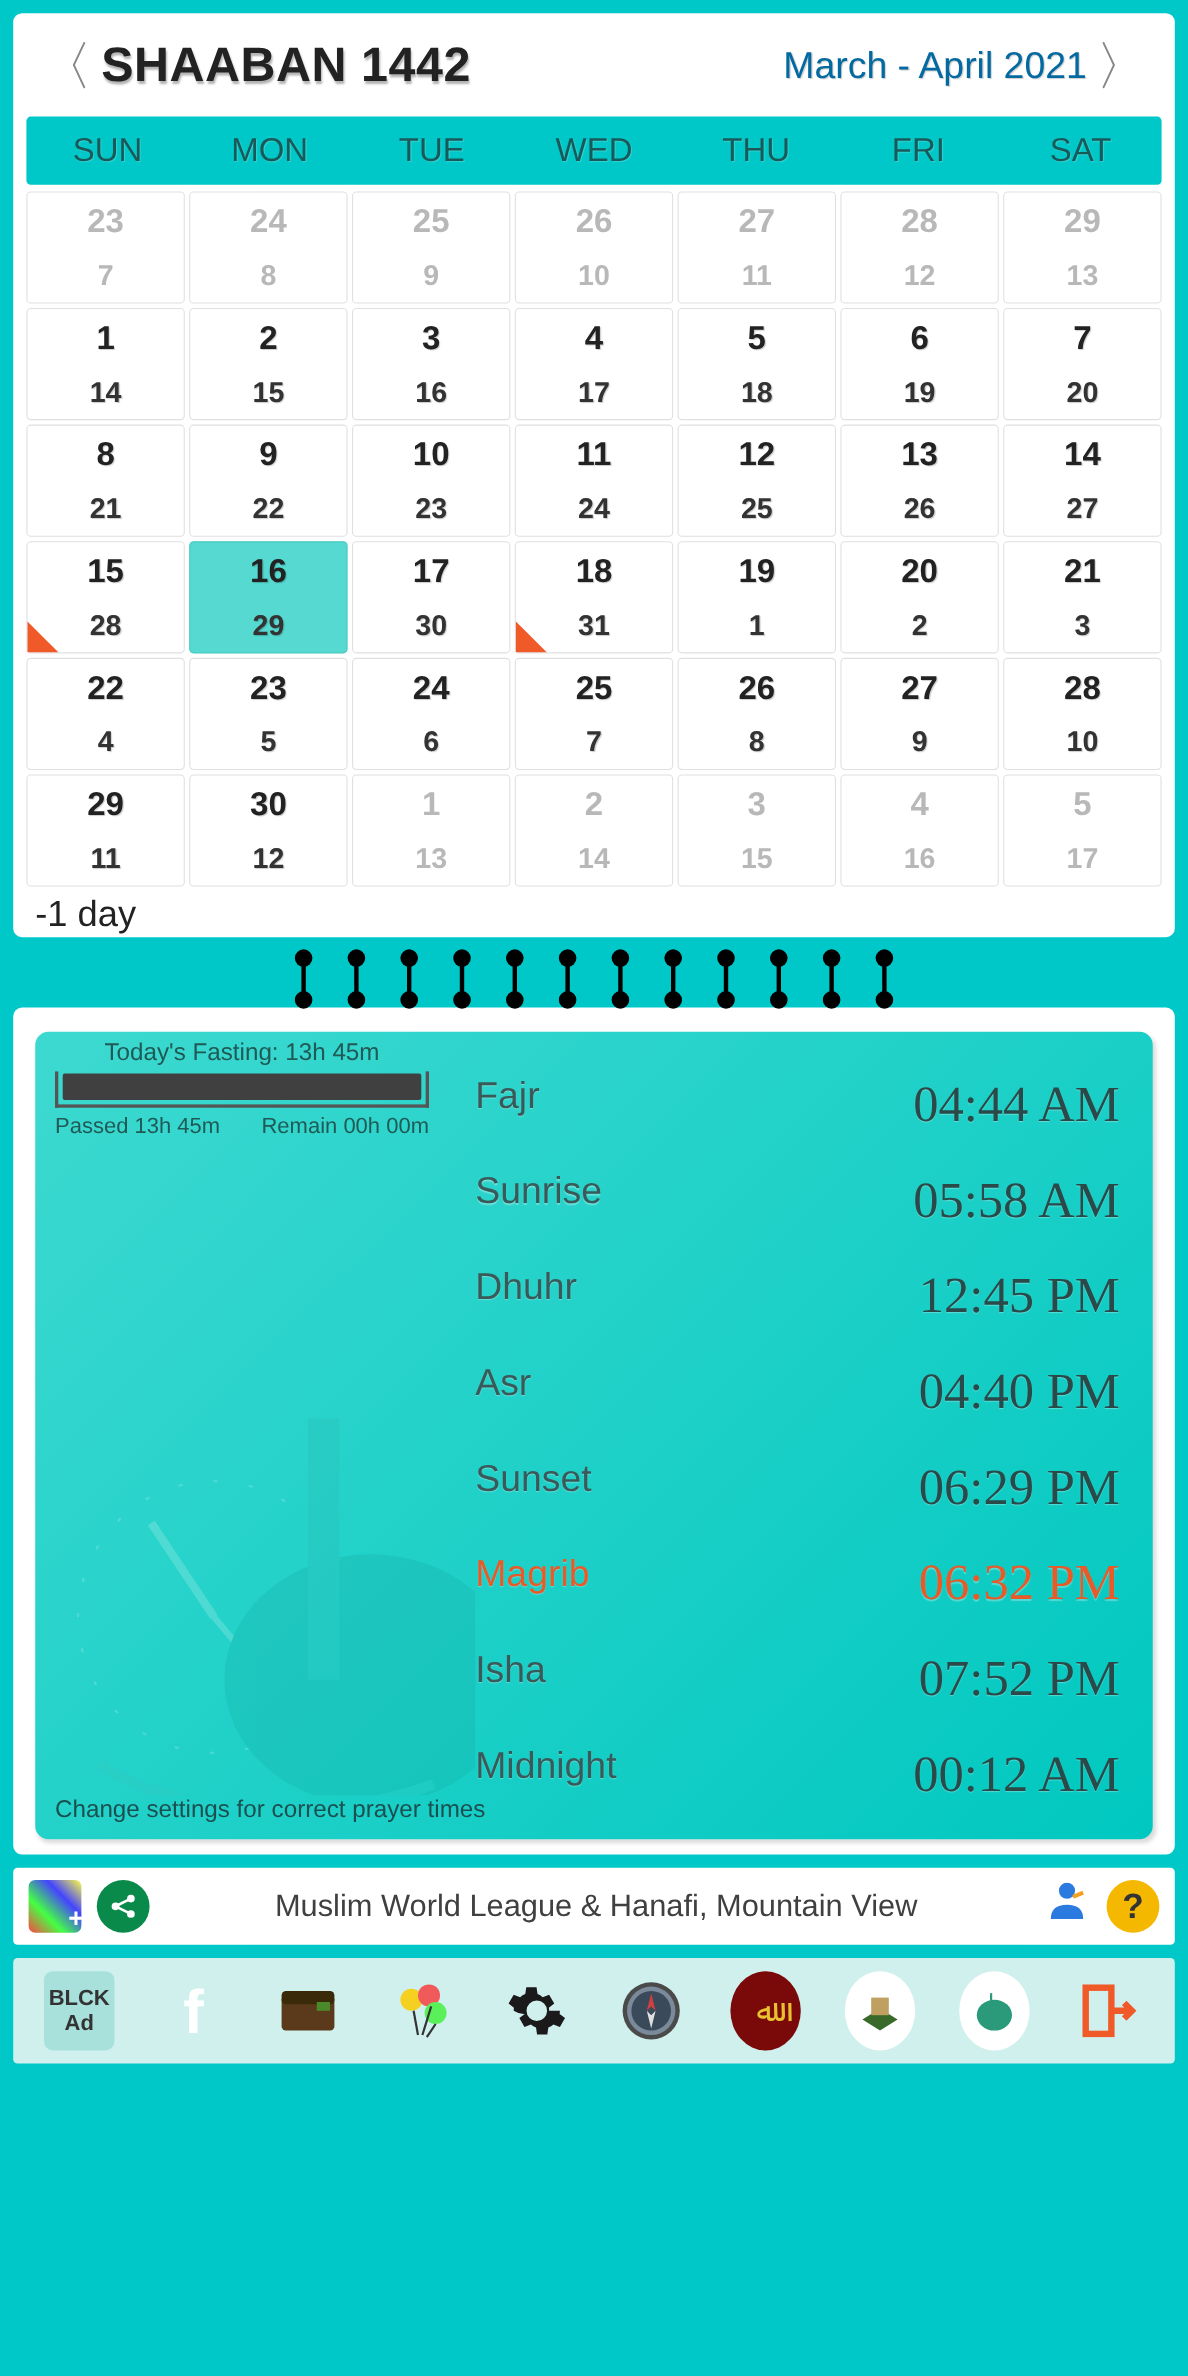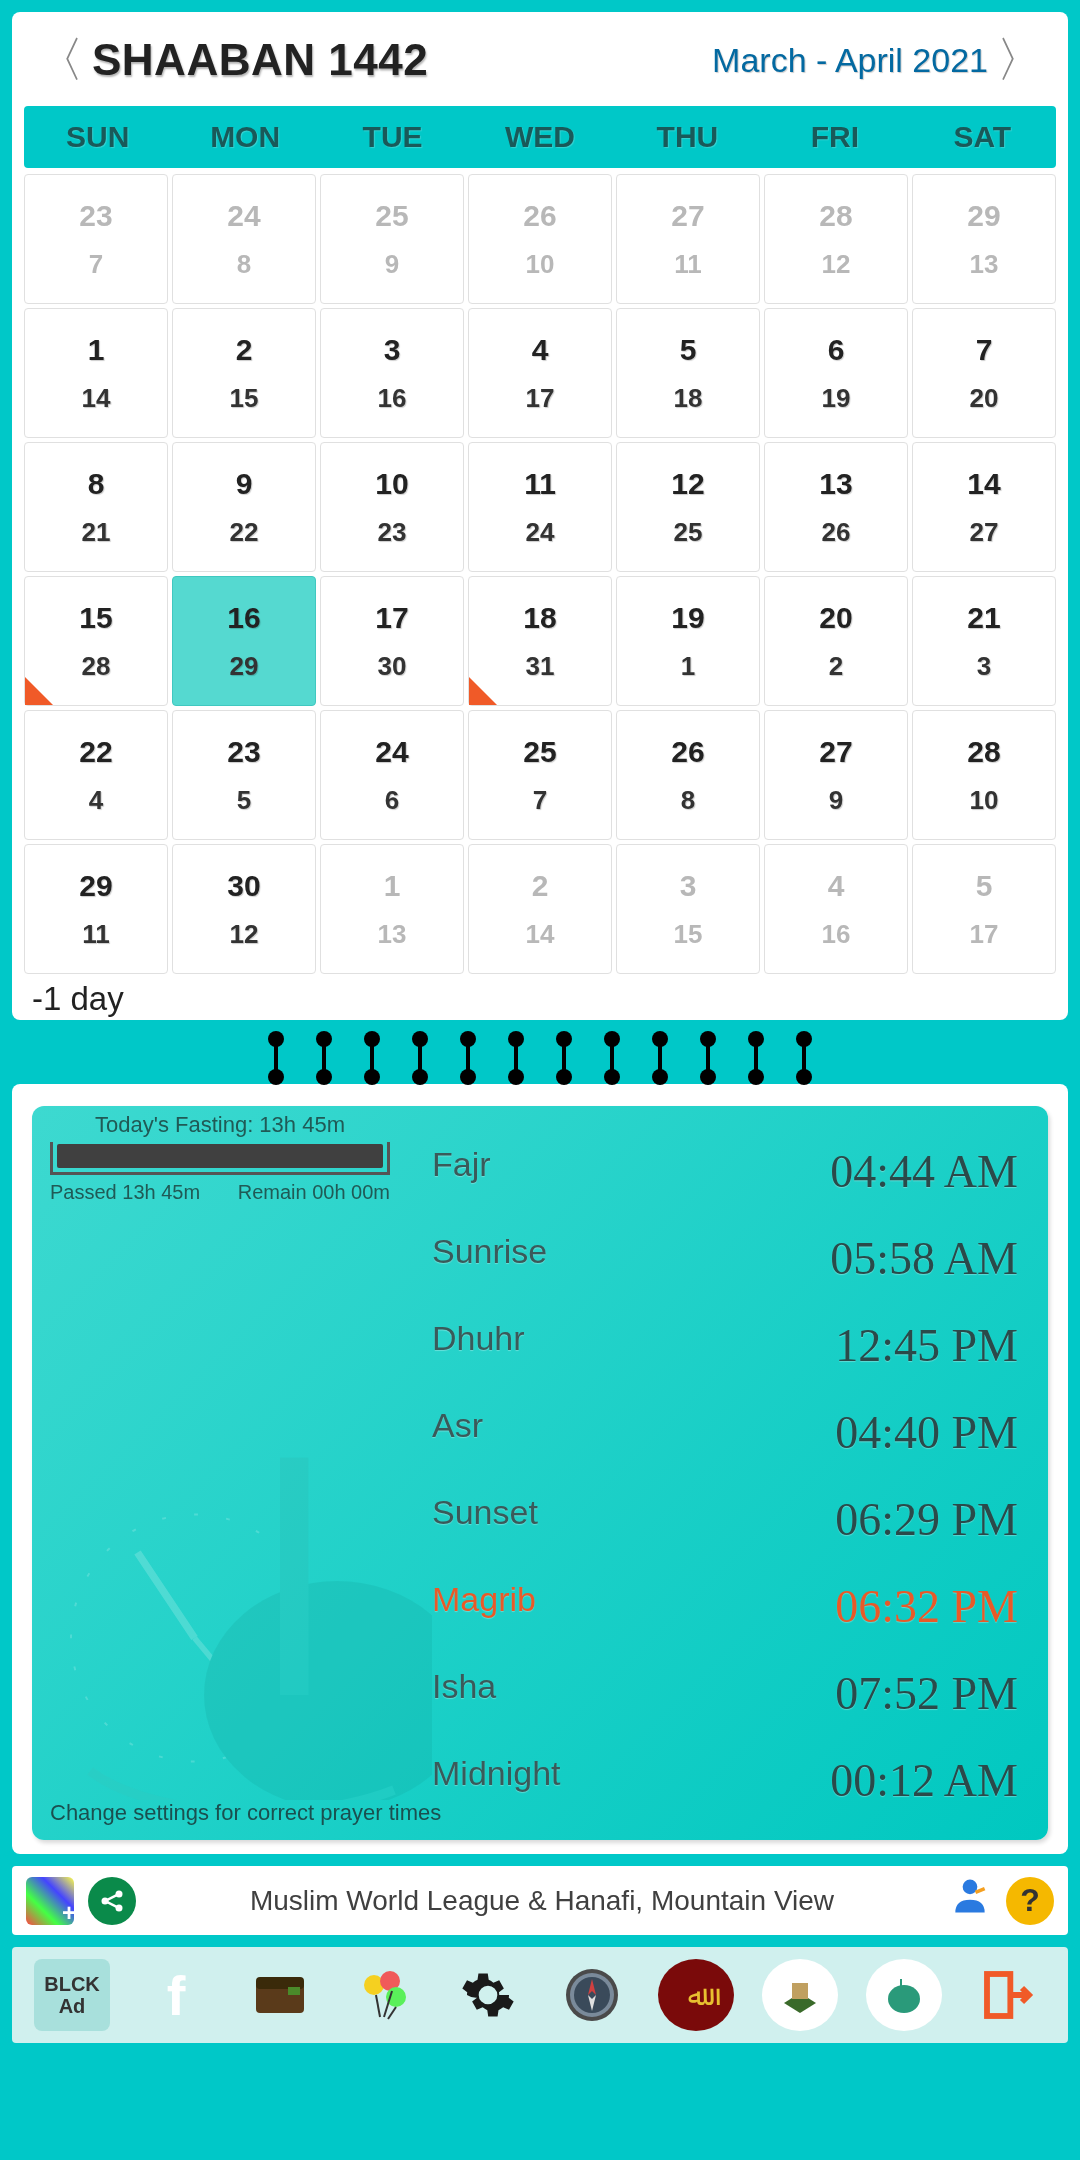--- a/index.html
+++ b/index.html
@@ -6,24 +6,24 @@
 body { background: #00c8c8; width: 1080px; height: 2160px; overflow: hidden; }
 
 .calendar-card { background: white; margin: 12px; border-radius: 8px; padding: 8px 12px 0; }
 
 .cal-header { display: flex; align-items: center; justify-content: space-between; padding: 8px 4px 14px; }
 .nav-arrow { font-size: 48px; color: #888; font-weight: 300; padding: 0 8px; cursor: pointer; }
 .cal-title-left { font-size: 44px; font-weight: 900; color: #222; text-shadow: 1px 2px 2px rgba(0,0,0,0.3); letter-spacing: 0.5px; }
 .cal-title-right { font-size: 34px; color: #0369a1; text-shadow: 1px 1px 1px rgba(0,0,0,0.2); }
 
 .weekday-row { display: grid; grid-template-columns: repeat(7,1fr); background: #00c8c8; border-radius: 4px; }
-.weekday { text-align: center; padding: 14px 0; font-size: 30px; font-weight: 700; color: #195959; text-shadow: 1px 1px 1px rgba(255,255,255,0.2); }
+.weekday { text-align: center; padding: 14px 0; font-size: 30px; font-weight: 400; color: #195959; text-shadow: 1px 1px 1px rgba(255,255,255,0.2); }
 
 .grid { display: grid; grid-template-columns: repeat(7,1fr); gap: 4px; margin-top: 6px; }
-.cell { background: white; border: 1px solid #e0e0e0; border-radius: 4px; height: 130px; display: flex; flex-direction: column; align-items: center; justify-content: center; gap: 16px; position: relative; cursor: pointer; }
+.cell { background: white; border: 1px solid #e0e0e0; border-radius: 4px; height: 102px; display: flex; flex-direction: column; align-items: center; justify-content: center; gap: 16px; position: relative; cursor: pointer; }
 .cell.selected { background: #55d9d0; border-color: #40c8c0; }
 .hijri { font-size: 30px; font-weight: 700; color: #222; text-shadow: 1px 1px 1px rgba(0,0,0,0.2); }
 .greg { font-size: 26px; font-weight: 700; color: #333; text-shadow: 1px 1px 1px rgba(0,0,0,0.2); }
 .cell.muted .hijri, .cell.muted .greg { color: #b8b8b8; text-shadow: none; }
 .marker { position: absolute; bottom: 0; left: 0; width: 0; height: 0; border-left: 28px solid #f05a28; border-top: 28px solid transparent; }
 
 .cal-footer { padding: 6px 8px 2px; font-size: 33px; color: #222; }
 
 .binding { position: relative; height: 60px; margin: -4px 0; }
 .binding-line { position: absolute; top: 50%; left: 14px; right: 14px; height: 8px; background: #00c8c8; transform: translateY(-50%); }
@@ -58,21 +58,21 @@
 .info-text { font-size: 28px; color: #404040; flex: 1; text-align: center; }
 .info-right { display: flex; gap: 14px; align-items: center; }
 
 .icon-circle { width: 48px; height: 48px; border-radius: 50%; display: flex; align-items: center; justify-content: center; font-size: 26px; cursor: pointer; }
 .ic-colorful { background: linear-gradient(45deg,#f44,#4f4,#44f,#ff4); }
 .ic-share { background: #0a8a4a; color: white; }
 .ic-user { color: #2a7ae0; font-size: 40px; }
 .ic-help { background: #f5b800; color: #333; font-weight: bold; font-size: 32px; }
 
 .bottom-bar { display: flex; align-items: center; justify-content: space-around; background: #d0f0ee; margin: 12px; padding: 12px 8px; border-radius: 4px; }
-.bb-item { width: 76px; height: 72px; display: flex; align-items: center; justify-content: center; font-size: 44px; cursor: pointer; border-radius: 8px; }
+.bb-item { width: 64px; height: 72px; display: flex; align-items: center; justify-content: center; font-size: 44px; cursor: pointer; border-radius: 8px; }
 .bb-block { background: #a8e0dc; flex-direction: column; font-size: 20px; font-weight: bold; color: #333; line-height: 1.1; }
 .bb-fb { color: white; font-size: 56px; font-weight: bold; }
 .bb-gear { color: #222; font-size: 56px; }
 .bb-allah { background: #7a0a0a; border-radius: 50%; color: #e8c030; font-size: 28px; font-family: serif; }
 .bb-circle-white { background: white; border-radius: 50%; font-size: 40px; }
 .bb-exit { color: #f05a28; font-size: 48px; font-weight: bold; }
 </style>
 </head>
 <body>
 

